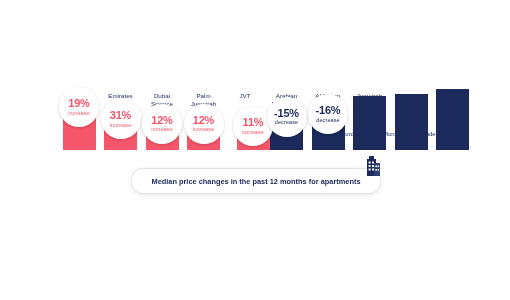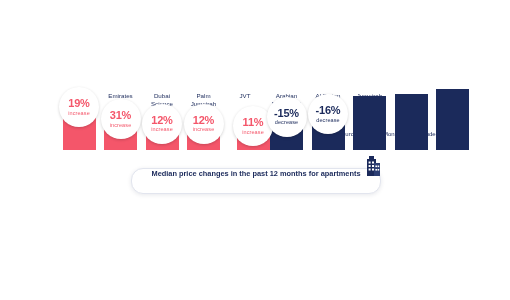--- a/index.html
+++ b/index.html
@@ -78,20 +78,21 @@
     position:absolute;
     left:131px;
     top:168px;
     width:248px;
     height:24px;
     background:#ffffff;
     border:1px solid #e2e5ee;
     border-radius:12px;
     box-shadow:0 1px 4px rgba(20,30,70,0.10);
     display:flex;
+    align-items:center;
     justify-content:center;
     z-index:6;
   }
   .banner-text{
     font-size:7.4px;
     color:#1b2a5b;
     font-weight:bold;
   }
   .building-icon{
     position:absolute;

